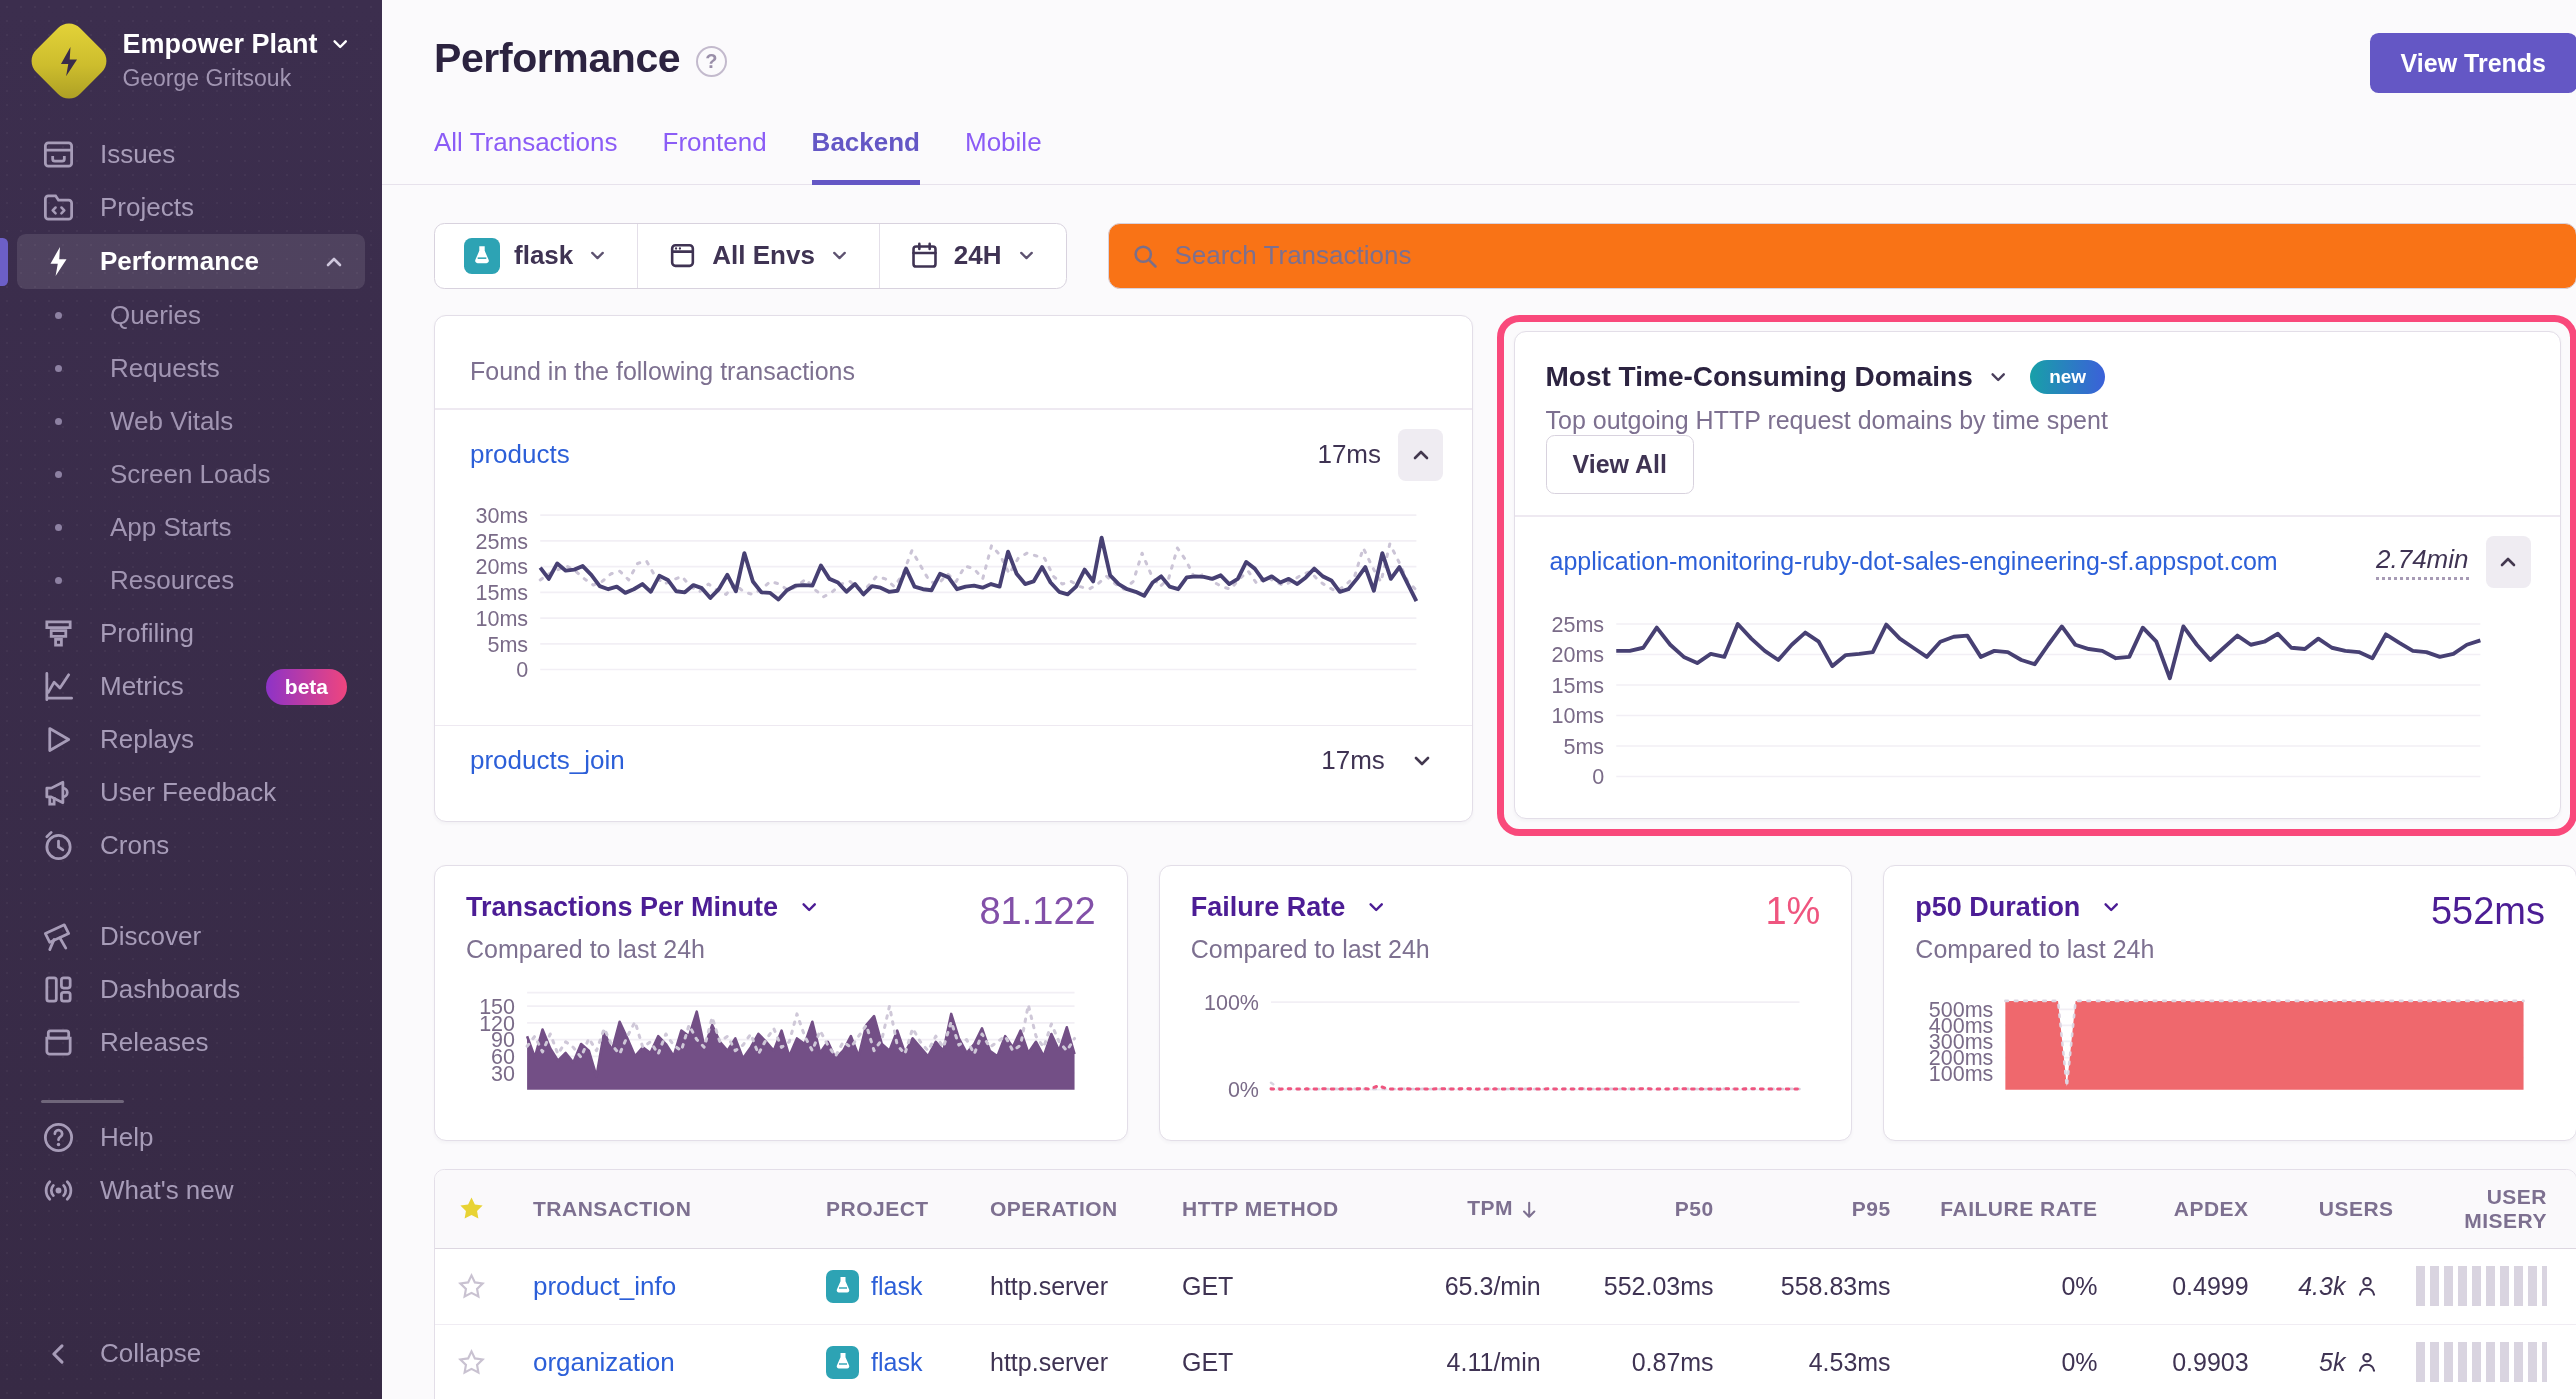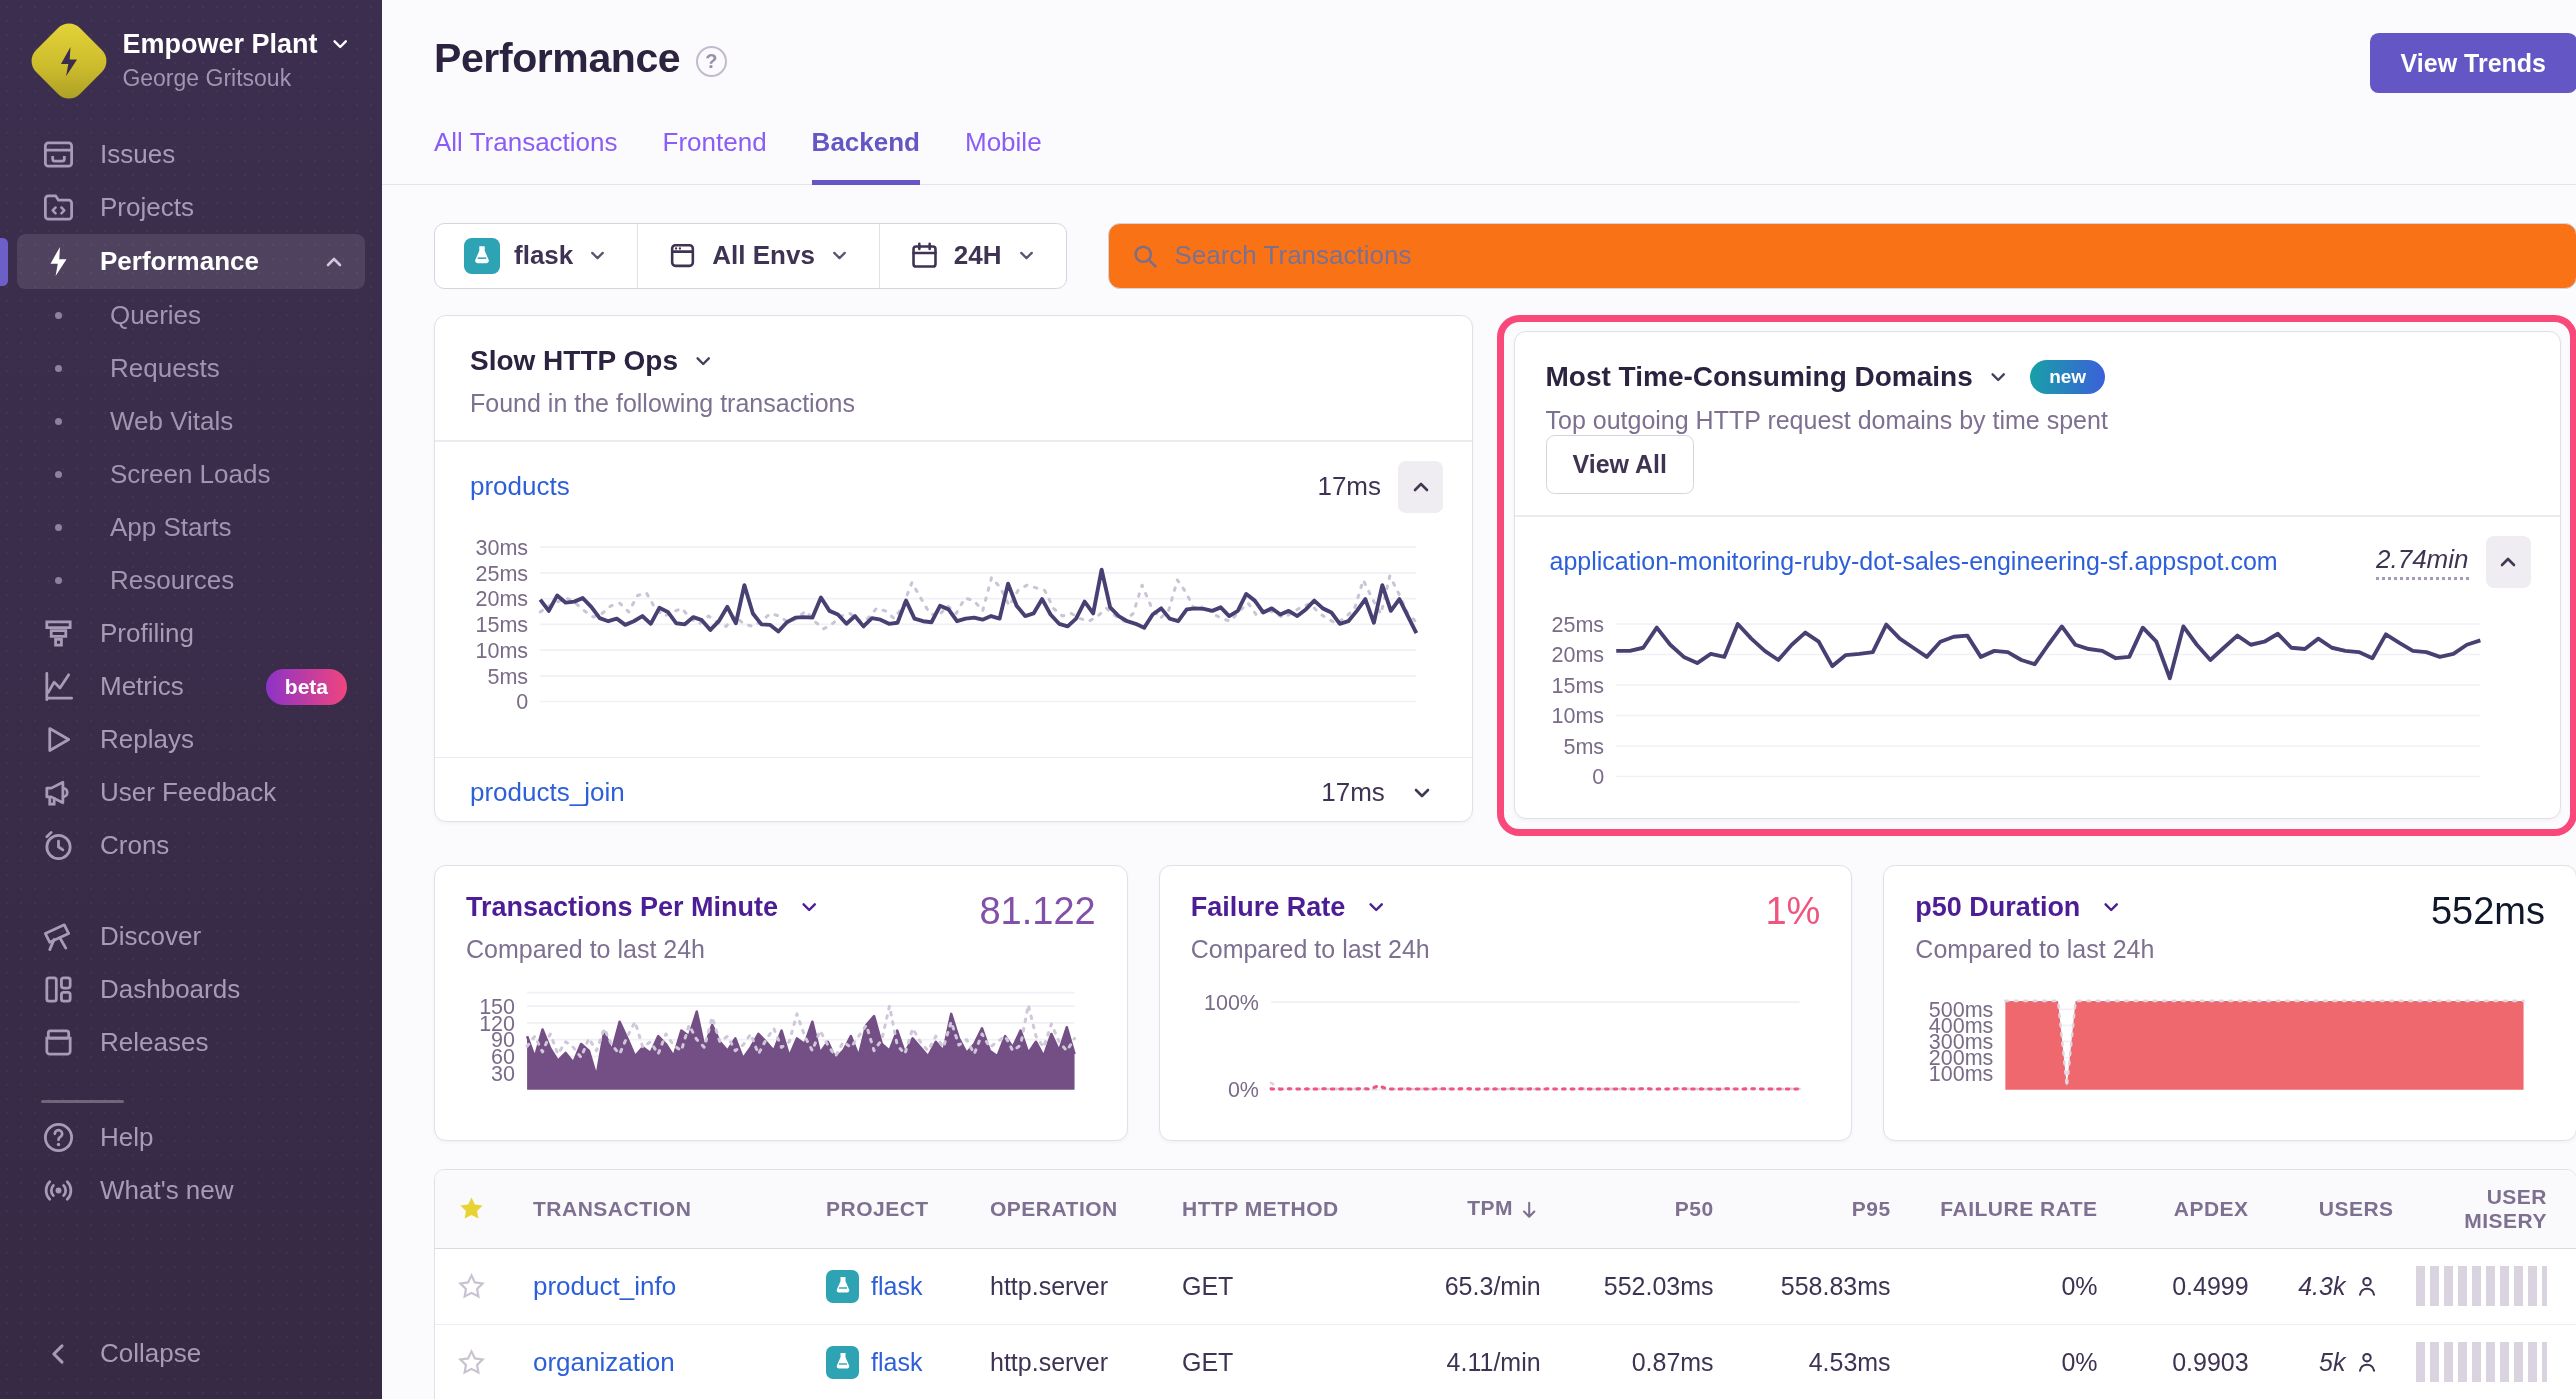--- a/index.html
+++ b/index.html
@@ -85,21 +85,21 @@
   .badge-new { font-size:19px; font-weight:700; color:#fff; background:linear-gradient(90deg,#18a0a8,#3b60d9);
     padding:6px 19px; border-radius:862px; margin-left:7px; }
   .btn-secondary { background:#fff; border:1.7px solid #d8d2de; border-radius:8.6px; font-size:25px; font-weight:600;
     color:#3f3353; padding:14px 26px; cursor:pointer; }
 
   
   .stats-row { display:flex; gap:31px; margin-top:29px; }
   .stat-card { flex:1; height:276px; padding:26px 31px; position:relative; }
   .stat-title { font-size:27px; font-weight:700; color:#4c1d95; display:flex; align-items:center; gap:20px; }
   .stat-value { position:absolute; top:24px; right:31px; font-size:38px; font-weight:500; }
-  .v-purple { color:#8250a8; } .v-pink { color:#ef557f; } .v-coral { color:#0f172a; }
+  .v-purple { color:#8250a8; } .v-pink { color:#ef557f; } .v-coral { color:#4c1d95; }
   .stat-sub { font-size:25px; color:#7d7090; margin-top:12px; }
   .stat-chart { margin-top:19px; }
 
   
   .table { margin-top:28px; background:#fff; border:1.7px solid #e3dee8; border-radius:10.4px 10.4px 0 0; overflow:hidden; }
   .t-head,.t-row { display:grid;
     grid-template-columns:72px 293px 164px 192px 224px 183px 173px 177px 207px 151px 145px 1fr;
     align-items:center; }
   .t-head { height:79px; background:#faf9fb; border-bottom:1.7px solid #ddd7e1;
     font-size:21px; font-weight:700; color:#7d7090; letter-spacing:0.5px; }
@@ -418,26 +418,20 @@
       <svg class="i" width="28" height="28" color="#7a6f8a" viewBox="0 0 32 32">
           <use href="#i-search"></use>
         </svg>
       <input type="text" placeholder="Search Transactions" style="">
     </div>
   </div>
 
   <div class="widgets">
     <div class="card slow-card">
       <div class="card-head">
-        <div class="card-title">
-          <span>Slow HTTP Ops</span>
-          <svg class="i chev" width="22.4" height="22.4" viewBox="0 0 26 26">
-              <use href="#i-chevdown"></use>
-            </svg>
-        </div>
         <div class="card-sub">Found in the following transactions</div>
       </div>
       <div class="hr"></div>
       <div class="tx-row">
         <a class="tx-link">products</a>
         <div class="tx-right">
           <span class="tx-val">17ms</span>
           <span class="chip">
               <svg class="i" width="24" height="24" viewBox="0 0 28 28">
                 <use href="#i-chevup"></use>

